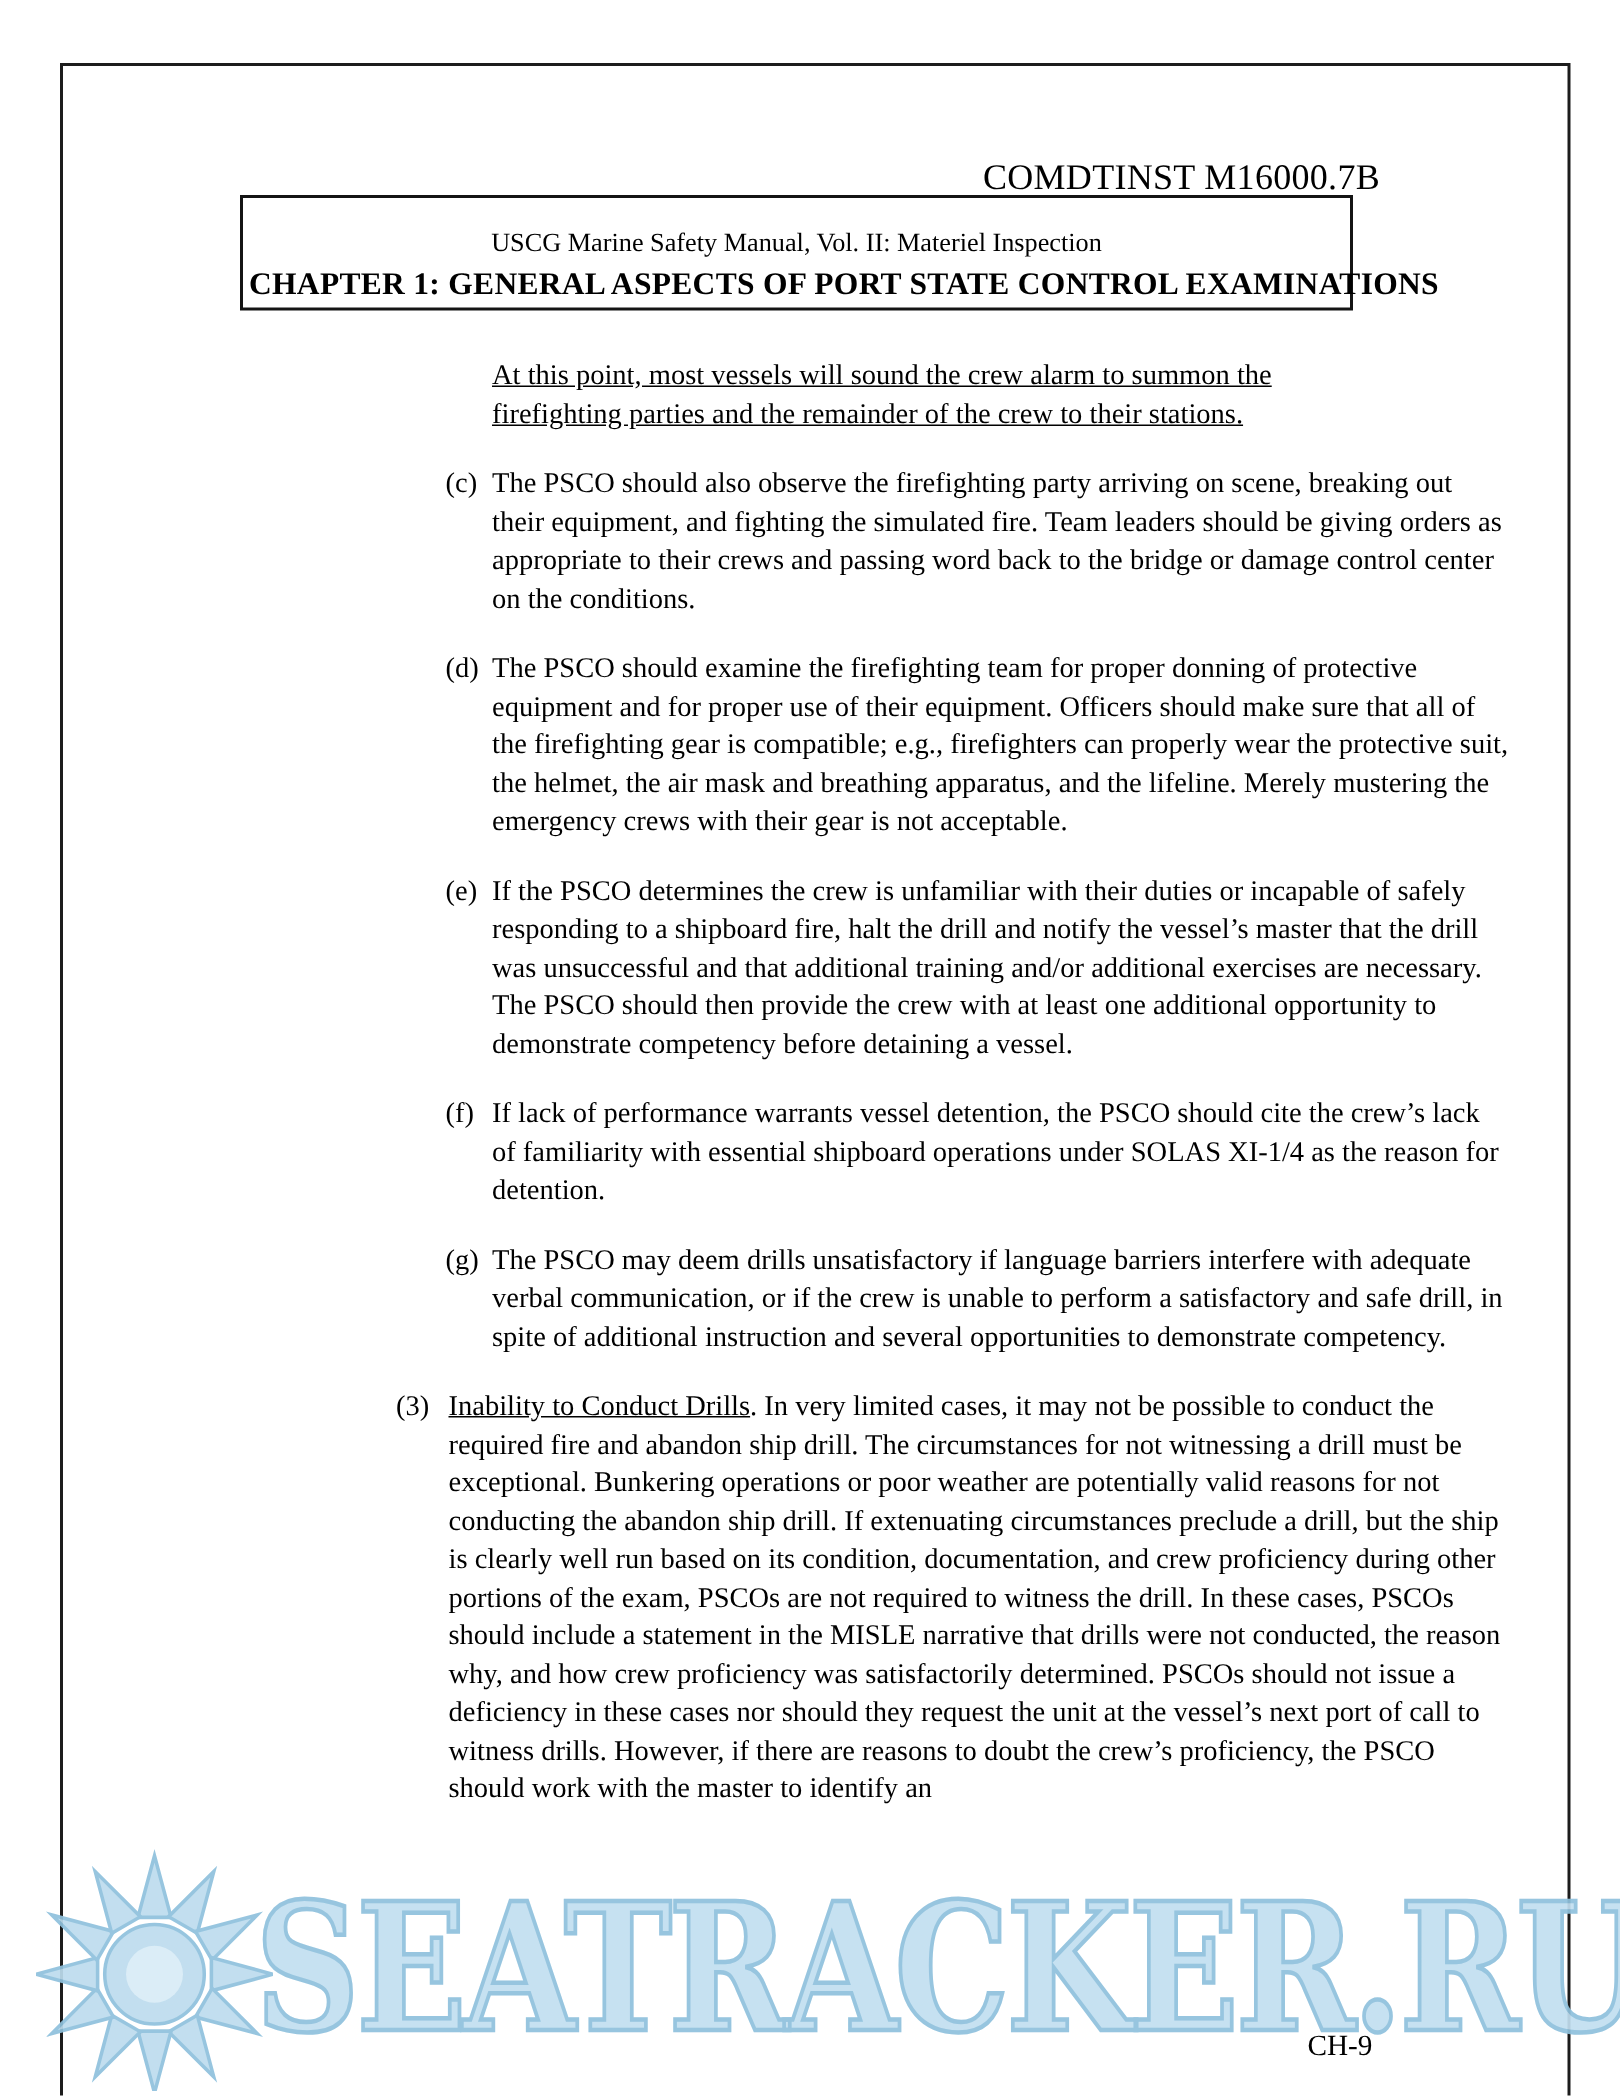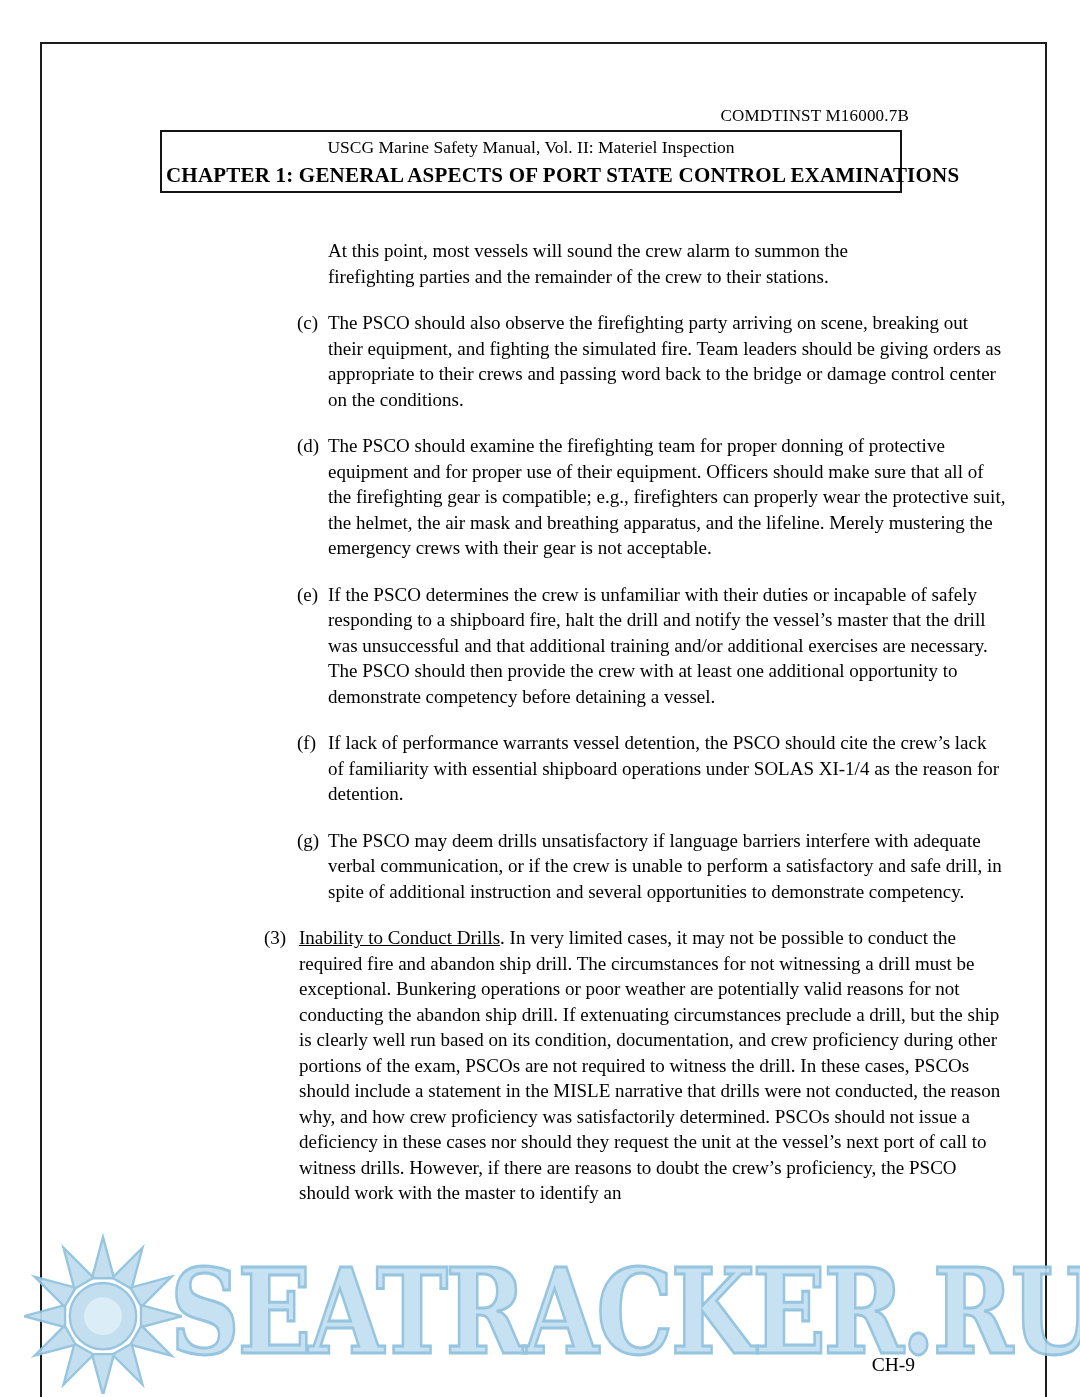--- a/index.html
+++ b/index.html
@@ -7,34 +7,34 @@
   body{
     width:1080px;height:1397px;position:relative;overflow:hidden;
     background:#ffffff;color:#000;
     font-family:"Liberation Serif","DejaVu Serif",serif;
   }
   .page-frame{
     position:absolute;left:40px;top:42px;width:1007px;height:1370px;
     border:2px solid #1c1c1c;background:#fff;
   }
   .doc-ref{
-    position:absolute;top:62px;right:136px;font-size:17px;letter-spacing:.2px;
+    position:absolute;top:62px;right:125px;font-size:24px;letter-spacing:.2px;
   }
   .header-box{
     position:absolute;left:118px;top:86px;width:742px;
-    border:2px solid #141414;text-align:center;padding:5px 4px 3px 4px;background:#fff;
+    border:2px solid #141414;text-align:center;padding:19px 4px 3px 4px;background:#fff;
   }
   .hb1{font-size:17.5px;}
   .hb2{font-size:17.5px;font-weight:bold;font-variant:small-caps;margin-top:5px;letter-spacing:.3px;}
   .hb3{font-size:21px;font-weight:bold;margin-top:5px;letter-spacing:.2px;white-space:nowrap;font-family:Liberation Serif, serif;}
   .body-col{
     position:absolute;left:222px;top:194px;width:742px;height:1080px;overflow:hidden;
     font-size:19px;line-height:25.5px;text-align:left;
   }
-  .intro{margin:0 0 0 64px;max-width:592px;}
+  .intro{margin:0 0 0 64px;max-width:592px;text-decoration:underline;}
   .item{position:relative;padding-left:64px;margin-top:21px;}
   .item>.label{position:absolute;left:33px;top:0;}
   .item-num{position:relative;padding-left:35px;margin-top:21px;}
   .item-num>.label{position:absolute;left:0;top:0;}
   .underline{text-decoration:underline;text-align:right;}
   .footer-page{
     position:absolute;left:0;top:1284px;width:100%;text-align:center;
     font-weight:bold;font-size:19.5px;z-index:6;
   }
   .footer-ch{

